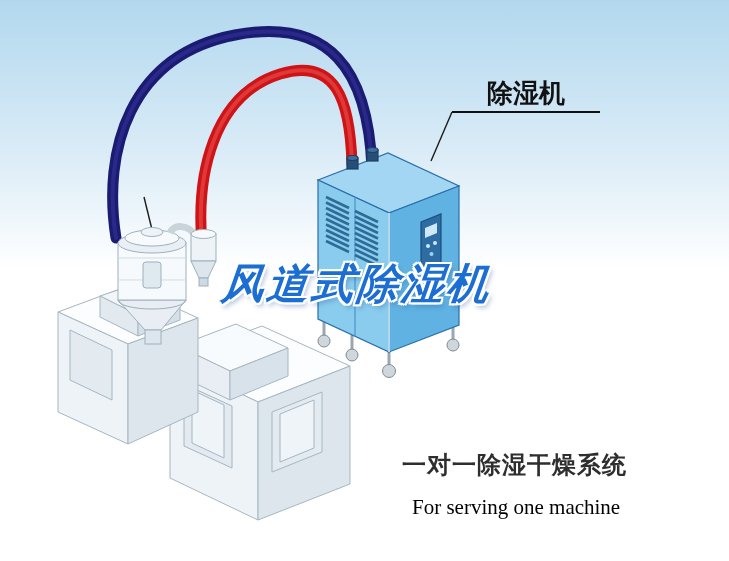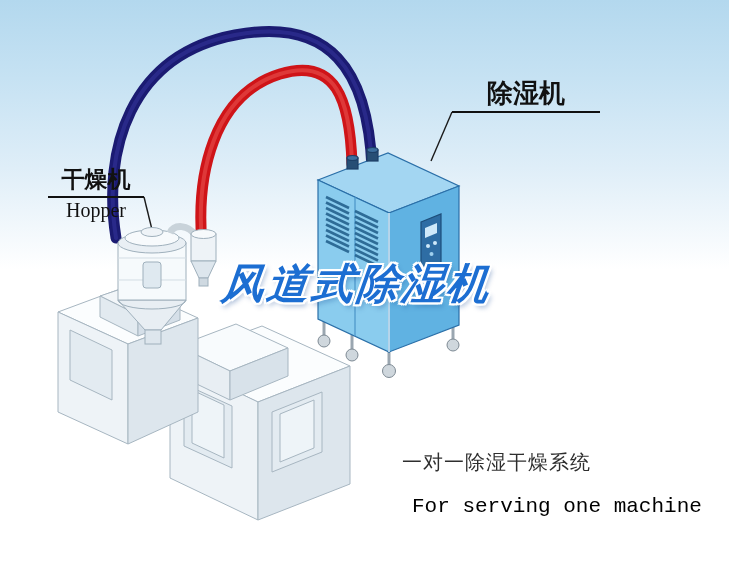--- a/index.html
+++ b/index.html
@@ -22,25 +22,25 @@
   .watermark-title{
     position:absolute;left:222px;top:256px;
     font-size:42px;font-weight:bold;font-style:italic;letter-spacing:3px;
     color:#1c6ed2;transform:skewX(-6deg);white-space:nowrap;
     text-shadow:-2px -2px 0 #fff,2px -2px 0 #fff,-2px 2px 0 #fff,2px 2px 0 #fff,
                 0 -2px 0 #fff,0 2px 0 #fff,-2px 0 0 #fff,2px 0 0 #fff,
                 3px 4px 5px rgba(10,60,140,.35);
   }
   .caption-zh{
     position:absolute;left:402px;top:449px;
-    font-weight:normal;font-size:20px;letter-spacing:1px;color:#2e2e2e;white-space:nowrap;
+    font-weight:bold;font-size:24px;letter-spacing:1px;color:#2e2e2e;white-space:nowrap;
   }
   .caption-en{
     position:absolute;left:412px;top:495px;
-    font-family:Liberation Mono, monospace;font-size:21px;color:#000;white-space:nowrap;
+    font-family:Liberation Serif, serif;font-size:21px;color:#000;white-space:nowrap;
   }
 </style>
 </head>
 <body>
 
 <div class="stage">
 
   <svg class="illustration" viewBox="0 0 729 561">
 
     <g stroke="#1a1a1a" stroke-width="1.4">
@@ -151,25 +151,20 @@
 
       <g stroke="#1d3f66">
         <rect x="347" y="158" width="11" height="11" fill="#274e75"></rect>
         <ellipse cx="352.5" cy="158" rx="5.5" ry="2.5" fill="#3c6e9e"></ellipse>
         <rect x="367" y="150" width="11" height="11" fill="#274e75"></rect>
         <ellipse cx="372.5" cy="150" rx="5.5" ry="2.5" fill="#3c6e9e"></ellipse>
       </g>
     </g>
   </svg>
 
-  <div class="label label-hopper">
-    <div class="zh">干燥机</div>
-    <div class="rule"></div>
-    <div class="en">Hopper</div>
-  </div>
 
   <div class="label label-dehum">
     <div class="zh">除湿机</div>
     <div class="rule"></div>
   </div>
 
   <div class="watermark-title">风道式除湿机</div>
 
   <div class="caption-zh">一对一除湿干燥系统</div>
   <div class="caption-en">For serving one machine</div>

